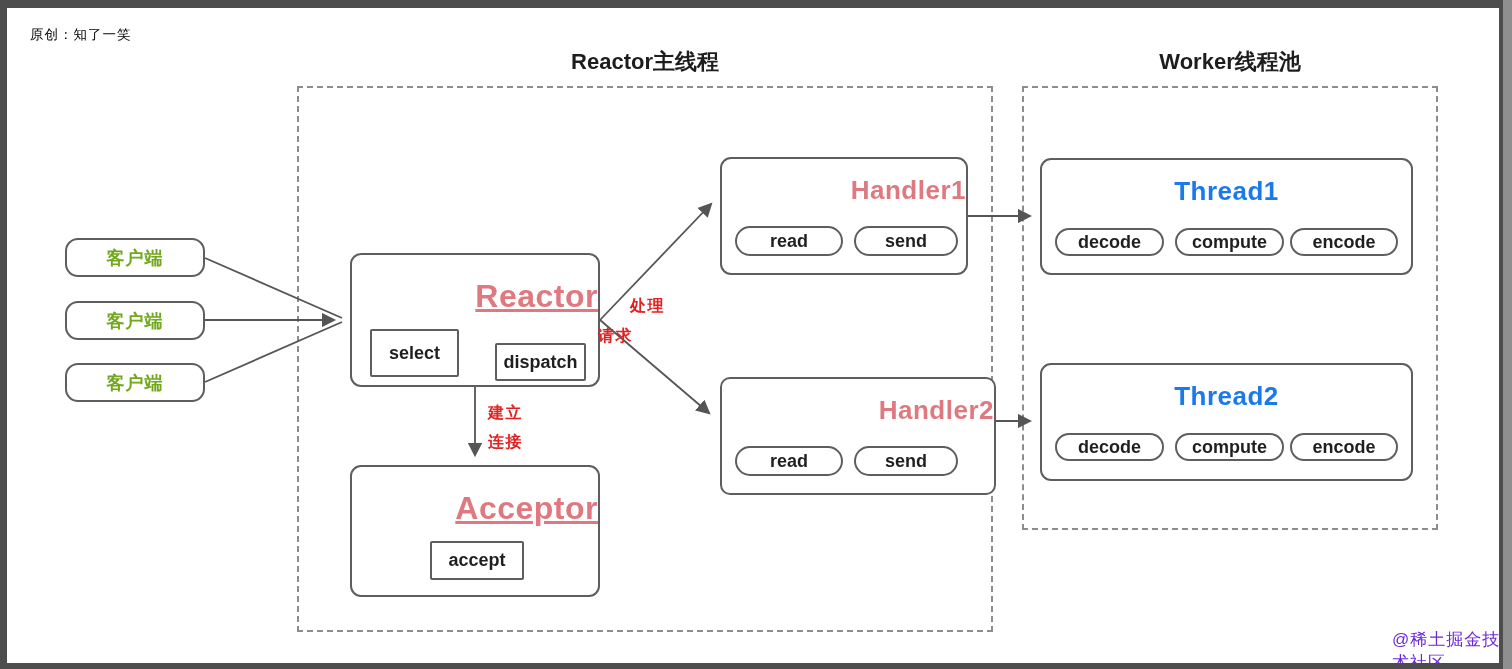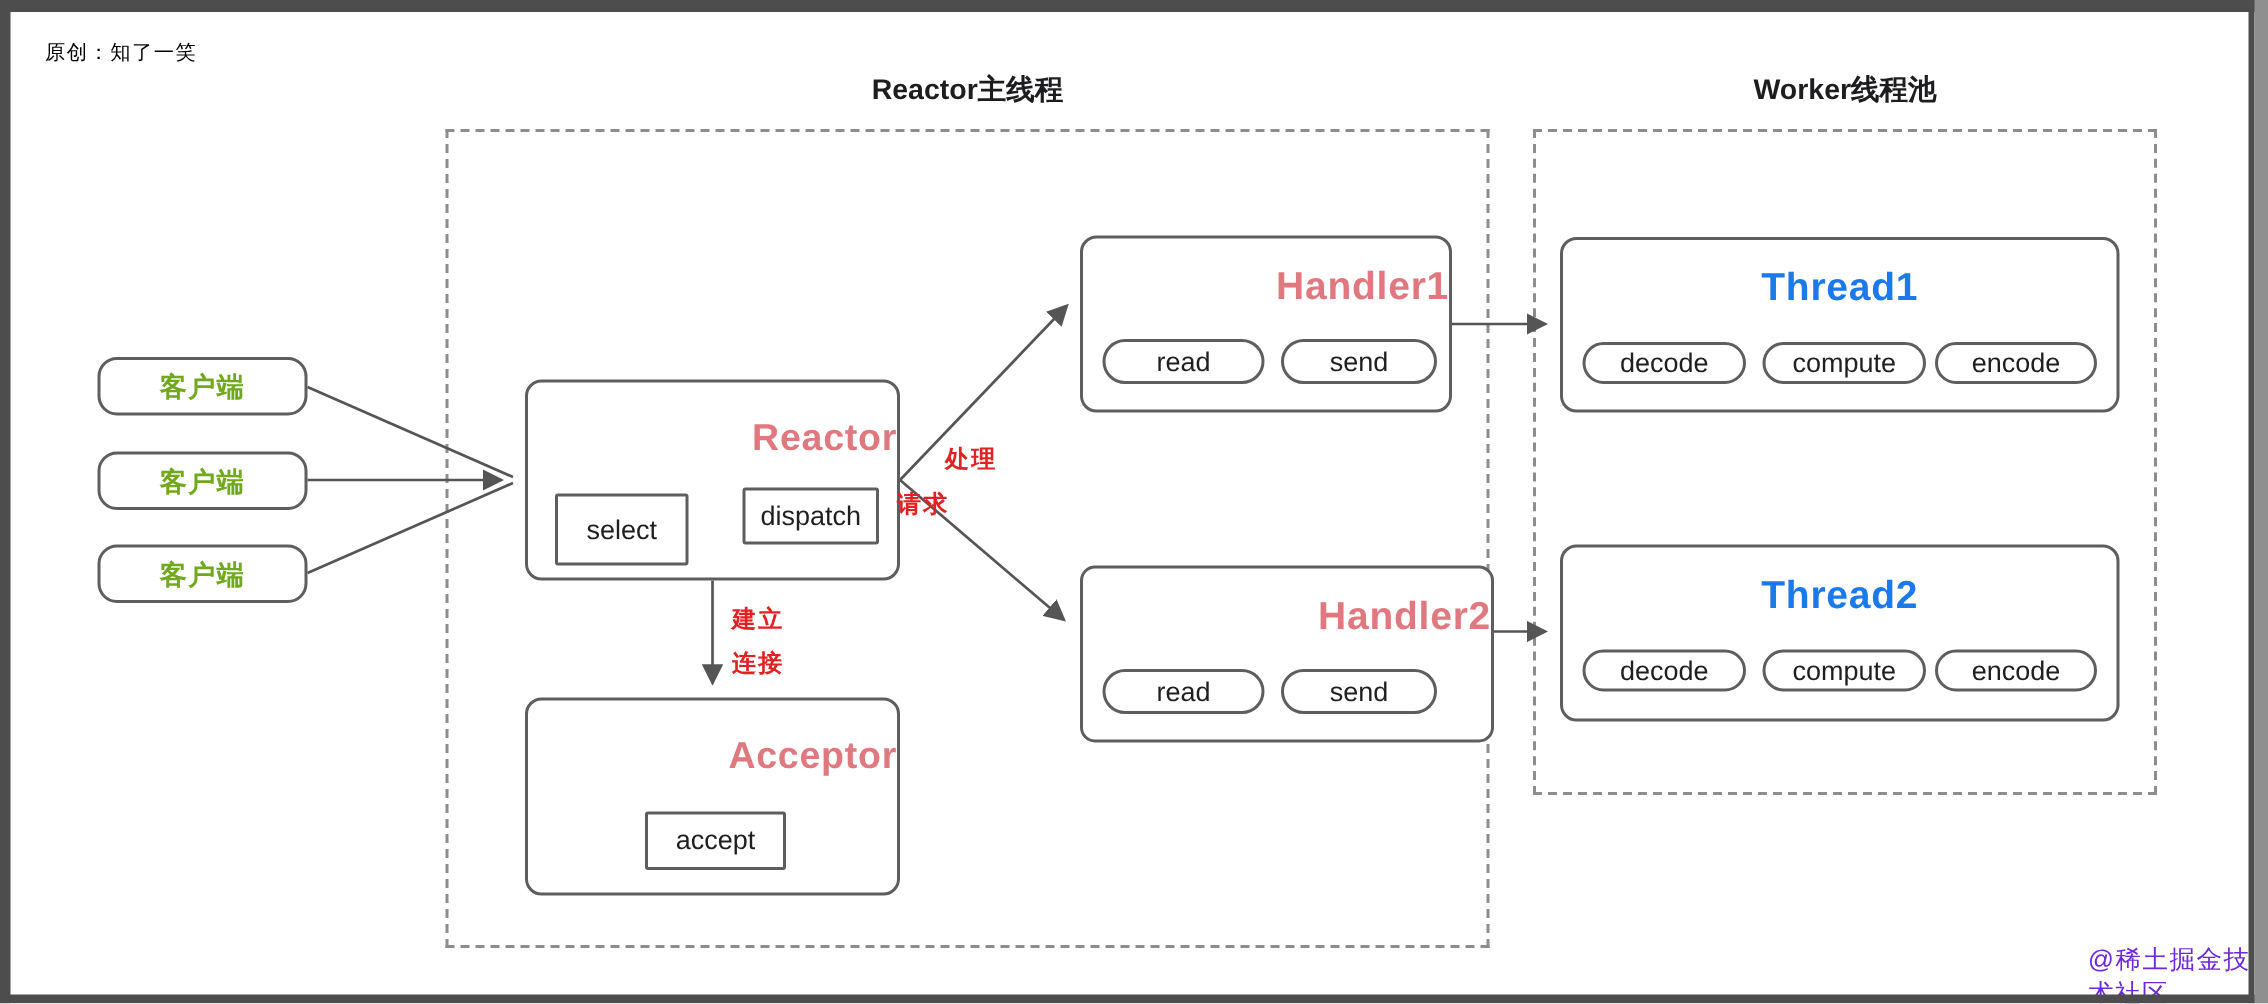--- a/index.html
+++ b/index.html
@@ -28,21 +28,21 @@
     font-size: 13.5px; color: #000000; letter-spacing: 1px; z-index: 5;
   }
 
   .watermark {
     position: absolute; left: 1392px; top: 628px;
     font-size: 17px; color: #6d28d9; letter-spacing: 1px; z-index: 5;
   }
 
   .section-title {
     position: absolute; text-align: center;
-    font-size: 19px; font-weight: bold; color: #1d1d1f; z-index: 5;
+    font-size: 22px; font-weight: bold; color: #1d1d1f; z-index: 5;
   }
   .title-reactor-main { left: 297px; top: 47px; width: 696px; }
   .title-worker-pool  { left: 1022px; top: 47px; width: 416px; }
 
   .dashed-box {
     position: absolute; border: 2px dashed #8d8d8d; z-index: 1;
   }
   .box-reactor-main { left: 297px; top: 86px; width: 696px; height: 546px; }
   .box-worker-pool  { left: 1022px; top: 86px; width: 416px; height: 444px; }
 
@@ -63,41 +63,41 @@
   }
   .node-title {
     position: absolute; left: 0; width: 100%; text-align: center;
     font-weight: bold; letter-spacing: 0.5px;
   }
   .salmon { color: #e0797f; text-align: right; }
   .blue   { color: #1b79ea; }
 
   .node-reactor  { left: 350px; top: 253px; width: 250px; height: 134px; }
   .node-acceptor { left: 350px; top: 465px; width: 250px; height: 132px; }
-  .node-reactor .node-title, .node-acceptor .node-title { top: 23px; font-size: 25px; }
+  .node-reactor .node-title, .node-acceptor .node-title { top: 23px; font-size: 32px; text-decoration: underline; }
 
   .node-handler1 { left: 720px; top: 157px; width: 248px; height: 118px; }
   .node-handler2 { left: 720px; top: 377px; width: 276px; height: 118px; border-radius: 10px; }
   .node-thread1  { left: 1040px; top: 158px; width: 373px; height: 117px; }
   .node-thread2  { left: 1040px; top: 363px; width: 373px; height: 118px; }
   .node-handler1 .node-title, .node-handler2 .node-title,
   .node-thread1 .node-title,  .node-thread2 .node-title { top: 16px; font-size: 26px; }
 
   .op {
     position: absolute; background: #fff;
     display: flex; align-items: center; justify-content: center;
-    font-size: 18px; font-weight: normal; color: #1f1f1f;
+    font-size: 18px; font-weight: bold; color: #1f1f1f;
     border: 2px solid #5e5e5e;
   }
   .op.rect { border-radius: 2px; }
   .op.pill { border-radius: 16px; }
 
   
   .op-select   { left: 18px;  top: 74px; width: 89px;  height: 48px; }
-  .op-dispatch { left: 143px; top: 70px; width: 91px;  height: 38px; }
+  .op-dispatch { left: 143px; top: 88px; width: 91px;  height: 38px; }
   
   .op-accept   { left: 78px;  top: 74px; width: 94px;  height: 39px; }
   
   .op-read { left: 13px;  top: 67px; width: 108px; height: 30px; }
   .op-send { left: 132px; top: 67px; width: 104px; height: 30px; }
   
   .op-decode  { left: 13px;  top: 68px; width: 109px; height: 28px; }
   .op-compute { left: 133px; top: 68px; width: 109px; height: 28px; }
   .op-encode  { left: 248px; top: 68px; width: 108px; height: 28px; }
 

